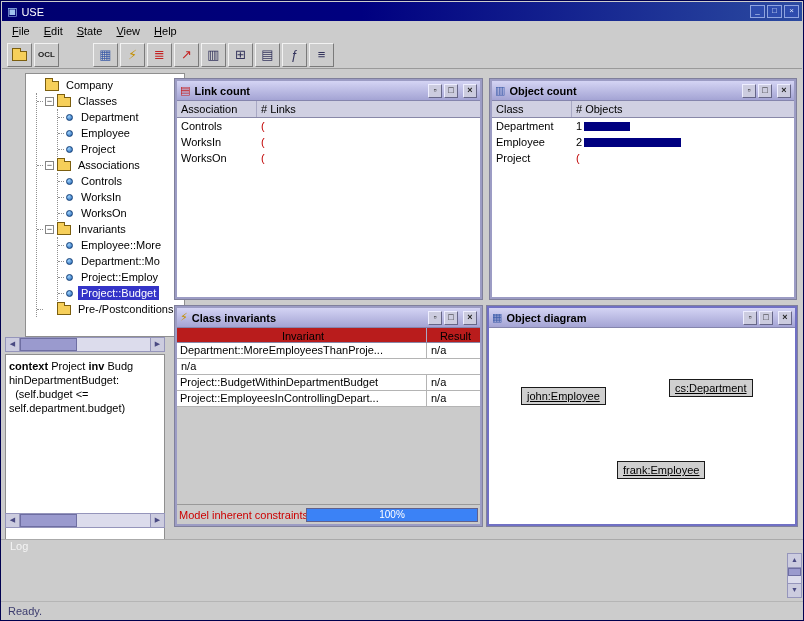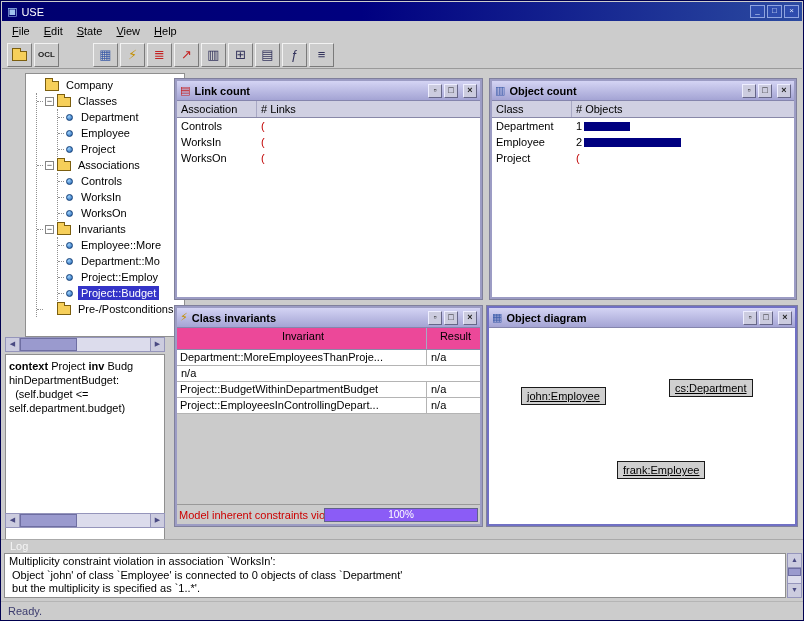--- a/index.html
+++ b/index.html
@@ -64,29 +64,29 @@
 .hdr{display:flex;height:17px;background:#d0d0e2;border-bottom:1px solid #8888a8;line-height:16px;}
 .hdr .c1{border-right:1px solid #a8a8c4;}
 .c1{width:80px;padding-left:4px;flex:none;overflow:hidden;white-space:nowrap;}
 .c2{flex:1;padding-left:4px;display:flex;align-items:center;}
 .row{display:flex;height:16px;align-items:center;}
 .paren{color:#c00000;}
 .cnt{margin-right:2px;}
 .bar{display:inline-block;height:9px;background:#000080;}
 
 .itable{background:#fff;}
-.ihdr{display:flex;height:22px;background:#ec4899;border-bottom:1px solid #8888a8;line-height:16px;}
+.ihdr{display:flex;height:15px;background:#b91c1c;border-bottom:1px solid #8888a8;line-height:16px;}
 .ihdr .ic1,.ihdr .ic2{text-align:center;}
 .ic1{width:250px;flex:none;border-right:1px solid #a8a8c4;overflow:hidden;white-space:nowrap;padding-left:3px;}
 .ic2{flex:1;padding-left:4px;}
 .irow{display:flex;height:16px;line-height:15px;background:#fff;border-bottom:1px solid #b4b4b4;}
 .irow .ic1{border-right:1px solid #b4b4b4;}
 .inv-status{position:absolute;left:0;right:0;bottom:0;height:20px;background:#cbcbcb;border-top:1px solid #999;display:flex;align-items:center;padding:2px;}
 .inv-status-text{flex:1;color:#cc0000;white-space:nowrap;overflow:hidden;}
-.progress{width:154px;height:14px;background:#8b5cf6;border:1px solid #60608c;color:#fff;font-size:10px;line-height:12px;text-align:center;flex:none;}
+.progress{width:172px;height:14px;background:#3b82f6;border:1px solid #60608c;color:#fff;font-size:10px;line-height:12px;text-align:center;flex:none;}
 
 .diagram-canvas{position:absolute;inset:0;background:#fff;}
 .obox{position:absolute;height:18px;line-height:16px;background:#cfcfcf;border:1px solid #1a1a1a;padding:0 5px;text-decoration:underline;white-space:nowrap;cursor:move;}
 
 .log-area{position:absolute;left:0;top:538px;width:804px;height:62px;background:#cccccc;border-top:1px solid #aaa;}
 .log-label{position:absolute;left:9px;top:0;color:#f4f4f4;}
 .log-text{position:absolute;left:3px;top:13px;right:19px;bottom:3px;background:#fff;border:1px solid #8f8f8f;padding:1px 4px;line-height:13.5px;white-space:pre;overflow:hidden;}
 .vscroll{position:absolute;right:3px;top:13px;width:15px;bottom:3px;display:flex;flex-direction:column;}
 .vscroll .sb-track{border:none;border-left:1px solid #9595bb;border-right:1px solid #9595bb;}
 .vscroll .sb-thumb{left:0;right:0;top:0;height:55%;}
@@ -399,23 +399,20 @@
             <div class="obox" style="left: 32px; top: 59px;">john:Employee</div>
             <div class="obox" style="left: 128px; top: 133px;">frank:Employee</div>
           </div>
       </div>
     </div>
 
   </div>
 
   <div class="log-area">
     <span class="log-label">Log</span>
-    <div class="log-text">Multiplicity constraint violation in association `WorksIn':
- Object `john' of class `Employee' is connected to 0 objects of class `Department'
- but the multiplicity is specified as `1..*'.</div>
     <div class="vscroll">
       <span class="sb-btn">▲</span>
       <div class="sb-track">
           <div class="sb-thumb"></div>
         </div>
       <span class="sb-btn">▼</span>
     </div>
   </div>
 
   <div class="statusbar">

